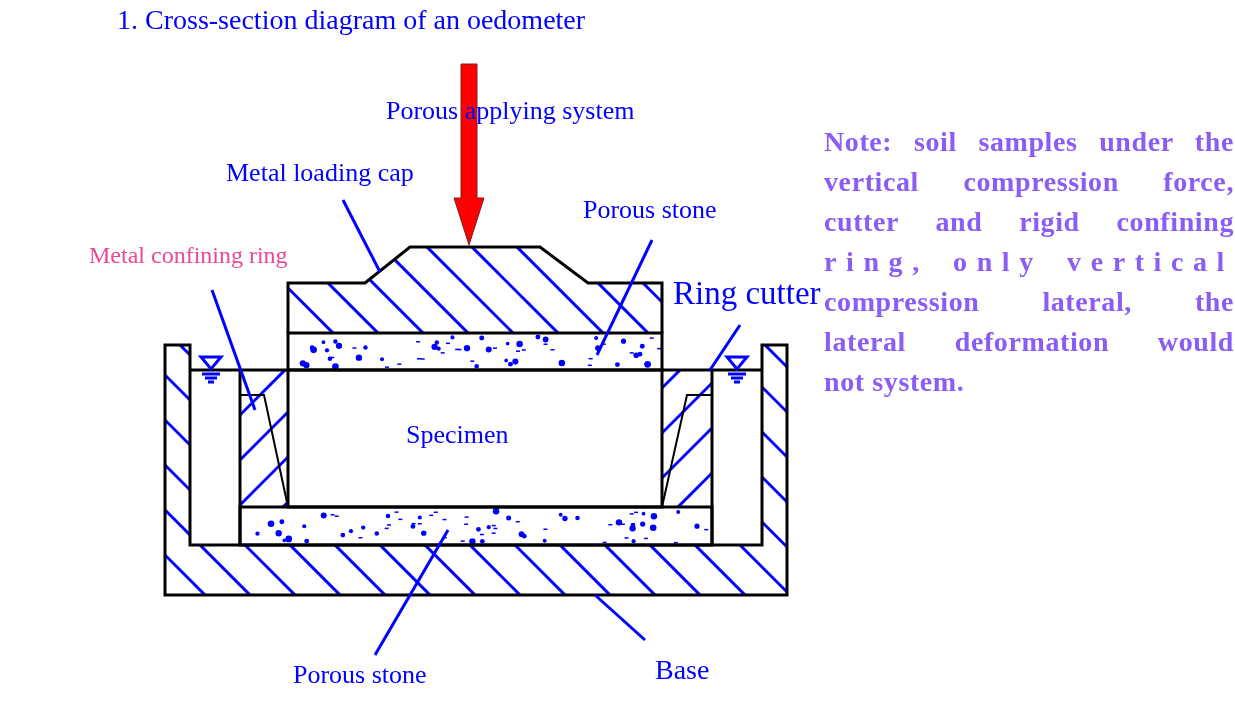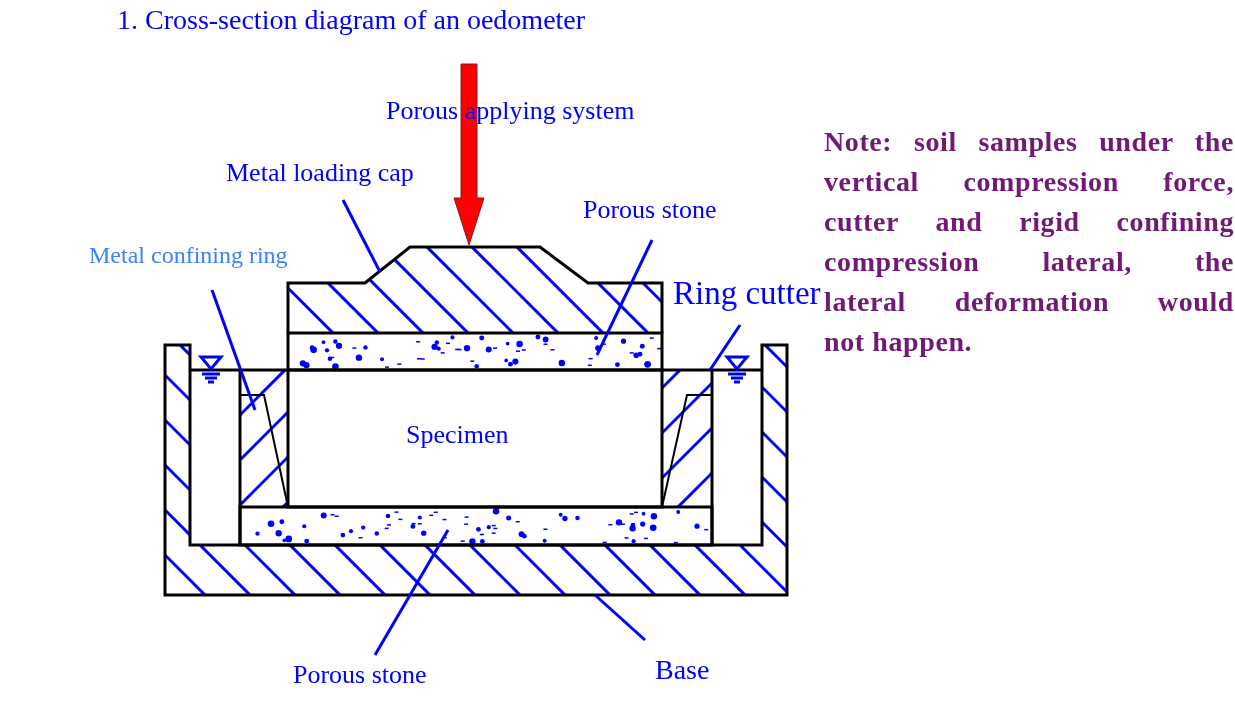--- a/index.html
+++ b/index.html
@@ -1,30 +1,30 @@
 <!DOCTYPE html>
 <html><head>
 <meta charset="utf-8">
 <style>
   html, body { margin: 0; padding: 0; background: #ffffff; }
   body { width: 1235px; height: 707px; position: relative; overflow: hidden;
          font-family: "Liberation Serif", "DejaVu Serif", serif; }
   .lbl { position: absolute; font-weight: normal; white-space: nowrap; }
   .blue { color: #0000ff; }
-  .navy { color: #3b82f6; }
+  .navy { color: #ec4899; }
   #title { left: 117px; top: 4px; font-size: 28px; }
   #lbl-loading { left: 386px; top: 96px; font-size: 26px; }
   #lbl-cap { left: 226px; top: 158px; font-size: 26px; }
   #lbl-porous-top { left: 583px; top: 195px; font-size: 26px; }
   #lbl-ring { left: 89px; top: 242px; font-size: 24px; }
   #lbl-cutter { left: 673px; top: 275px; font-size: 33px; }
   #lbl-specimen { left: 406px; top: 420px; font-size: 26px; }
   #lbl-porous-bot { left: 293px; top: 660px; font-size: 26px; }
   #lbl-base { left: 655px; top: 654px; font-size: 28px; }
-  #note { position: absolute; left: 824px; top: 122px; width: 410px; color: #701a75;
+  #note { position: absolute; left: 824px; top: 122px; width: 410px; color: #8b5cf6;
           font-weight: bold; font-size: 28px; line-height: 40px; letter-spacing: 0.6px; }
   #note .ln { display: block; text-align: justify; text-align-last: justify; white-space: nowrap; }
   #note .ln.last { text-align-last: left; }
   #note .ln.spread { letter-spacing: 9.6px; }
   svg#diagram { position: absolute; left: 0; top: 0; }
 </style>
 </head>
 <body>
 
 <svg id="diagram" width="1235" height="707" viewBox="0 0 1235 707" xmlns="http://www.w3.org/2000/svg">
@@ -296,16 +296,17 @@
 <div id="lbl-ring" class="lbl navy">Metal confining ring</div>
 <div id="lbl-cutter" class="lbl blue">Ring cutter</div>
 <div id="lbl-specimen" class="lbl blue">Specimen</div>
 <div id="lbl-porous-bot" class="lbl blue">Porous stone</div>
 <div id="lbl-base" class="lbl blue">Base</div>
 
 <div id="note">
   <span class="ln">Note: soil samples under the</span>
   <span class="ln">vertical compression force,</span>
   <span class="ln">cutter and rigid confining</span>
+  <span class="ln spread">ring, only vertical</span>
   <span class="ln">compression lateral, the</span>
   <span class="ln">lateral deformation would</span>
-  <span class="ln last">not happen.</span>
+  <span class="ln last">not system.</span>
 </div>
 
 </body></html>

